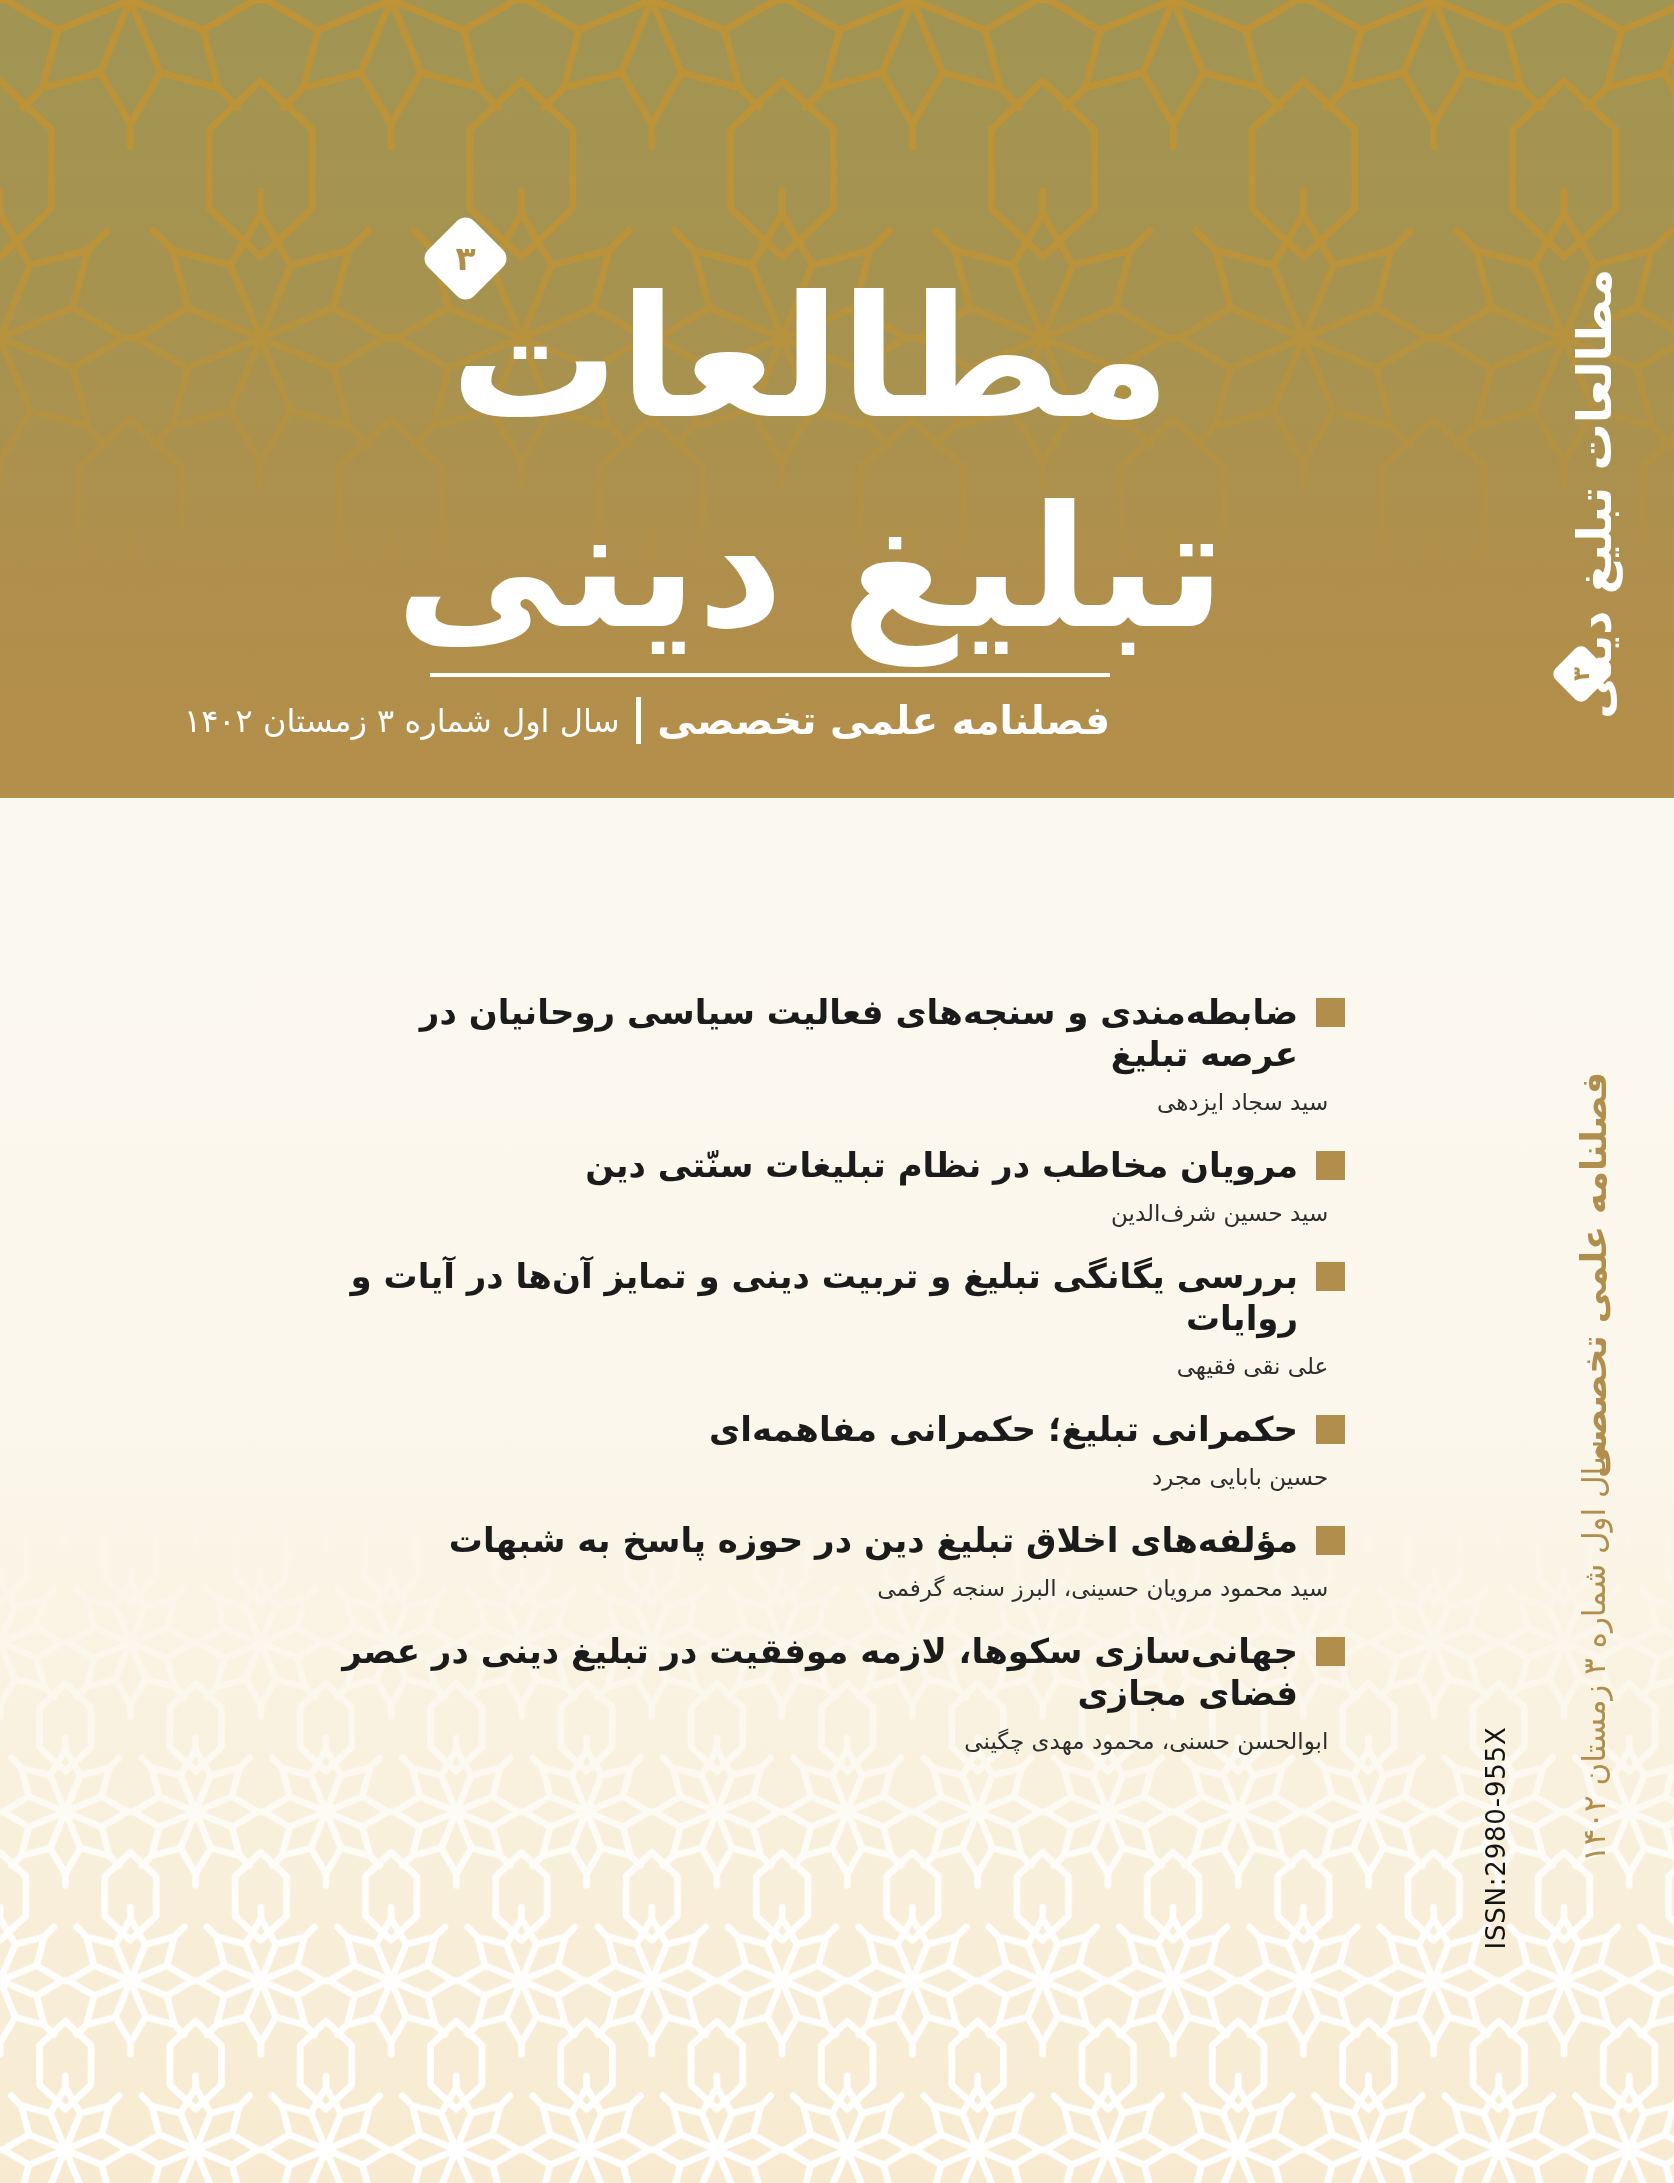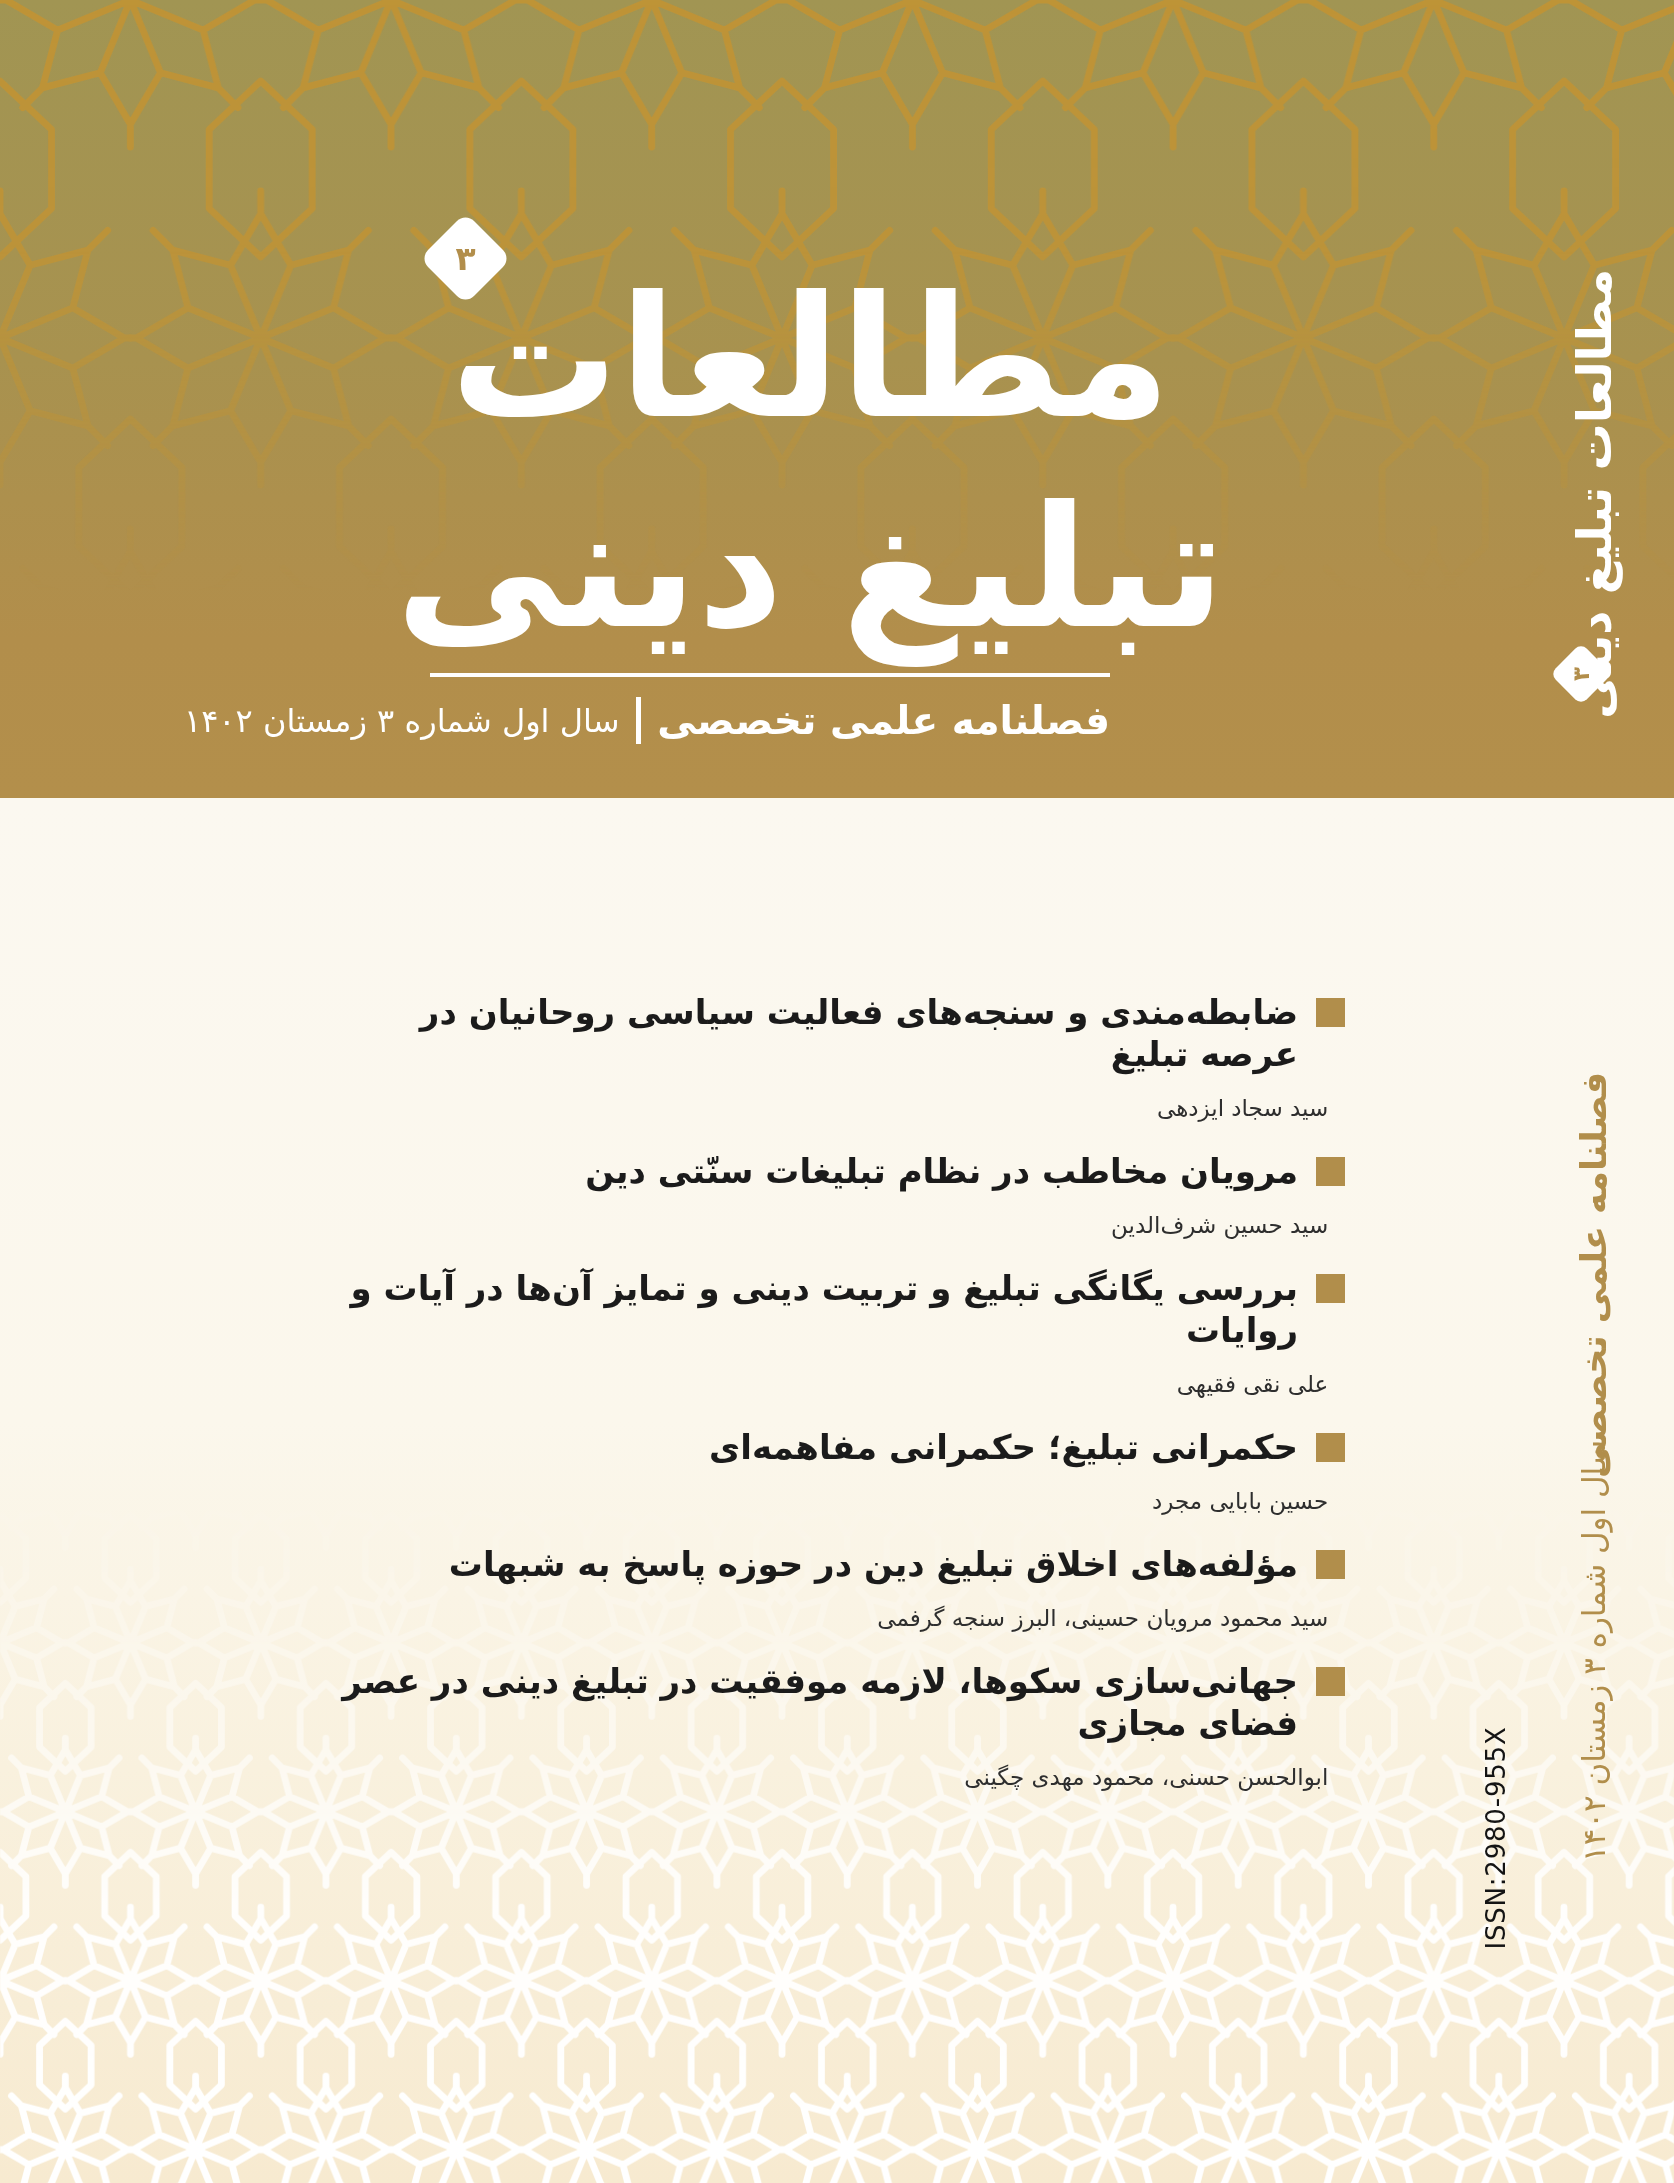--- a/index.html
+++ b/index.html
@@ -74,21 +74,21 @@
     transform:rotate(-90deg);color:#b28e4b;font-size:23px;font-weight:bold;
   }
   
   .articles{position:absolute;top:991px;right:329px;width:1015px;direction:rtl;}
   .article{position:relative;margin-bottom:28px;text-align:right;}
   .bullet{position:absolute;right:0;top:6.8px;width:29px;height:29px;background:#b18e4b;}
   .a-title{
     padding-right:47px;font-size:34px;font-weight:bold;line-height:42px;color:#1b1b1b;
   }
   .a-authors{
-    padding-right:16.7px;margin-top:19px;font-size:23px;line-height:28px;color:#2e2e2e;
+    padding-right:16.7px;margin-top:13px;font-size:23px;line-height:28px;color:#2e2e2e;
   }
 </style>
 </head>
 <body>
 
 <div class="page">
 
   <svg width="0" height="0" style="position:absolute" aria-hidden="true">
     <defs>
       <path id="rosette" d="

